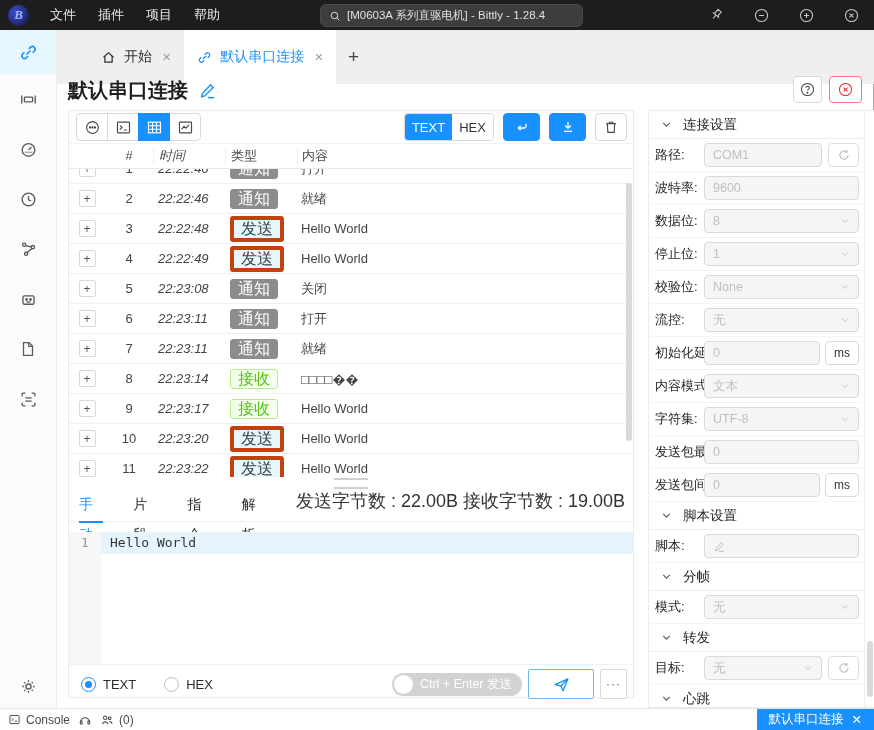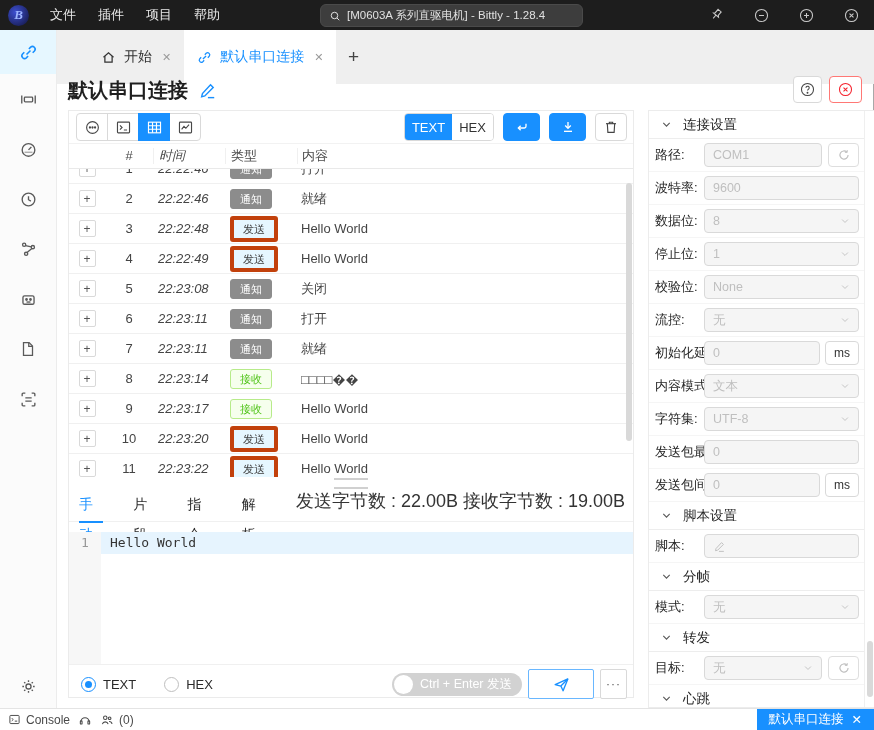--- a/index.html
+++ b/index.html
@@ -57,21 +57,21 @@
   .c-num{width:48px;flex:none;text-align:center;}
   .c-time{width:72px;flex:none;padding-left:5px;box-sizing:border-box;font-style:italic;}
   .c-type{width:72px;flex:none;padding-left:5px;box-sizing:border-box;}
   .c-content{flex:1;padding-left:4px;}
   .thead>div{border-right:1px solid #f0f0f0;height:16px;line-height:16px;}
   .thead>div:last-child,.thead>div:first-child{border-right:none;}
   .tbody-clip{height:308px;flex:none;overflow:hidden;position:relative;}
   .tbody{margin-top:-15px;}
   .trow{height:29px;display:flex;align-items:center;border-bottom:1px solid #f0f0f0;font-size:13px;color:#444;}
   .expander{width:17px;height:17px;border:1px solid #d9d9d9;border-radius:2px;background:#fff;color:#555;font-size:12px;line-height:14px;text-align:center;padding:0;}
-  .badge{display:inline-block;min-width:26px;text-align:center;font-size:11px;line-height:18px;padding:0 7px;border-radius:3px;}
+  .badge{display:inline-block;min-width:26px;text-align:center;font-size:16px;line-height:18px;padding:0 7px;border-radius:3px;}
   .badge[data-kind="notify"]{background:#8c8c8c;border:1px solid #8c8c8c;color:#fff;}
   .badge[data-kind="send"]{background:#e6f7ff;border:4px solid #c2410c;color:#404040;}
   .badge[data-kind="recv"]{background:#f6ffed;border:1px solid #b7eb8a;color:#52c41a;}
   .table-scroll{position:absolute;right:1px;top:4px;width:6px;height:300px;}
   .table-scroll .thumb{position:absolute;top:10px;width:6px;height:258px;background:#d9d9d9;border-radius:3px;}
   .resize-strip{height:12px;flex:none;display:flex;align-items:center;justify-content:center;}
   .resize-handle{width:34px;height:7px;border-top:2px solid #d0d0d0;border-bottom:2px solid #d0d0d0;}
   
   .btabs{height:32px;flex:none;display:flex;align-items:flex-start;padding:0 8px 0 10px;border-bottom:1px solid #f0f0f0;}
   .btab{font-size:14px;color:#2b2b2b;margin-right:30px;height:32px;line-height:30px;}

